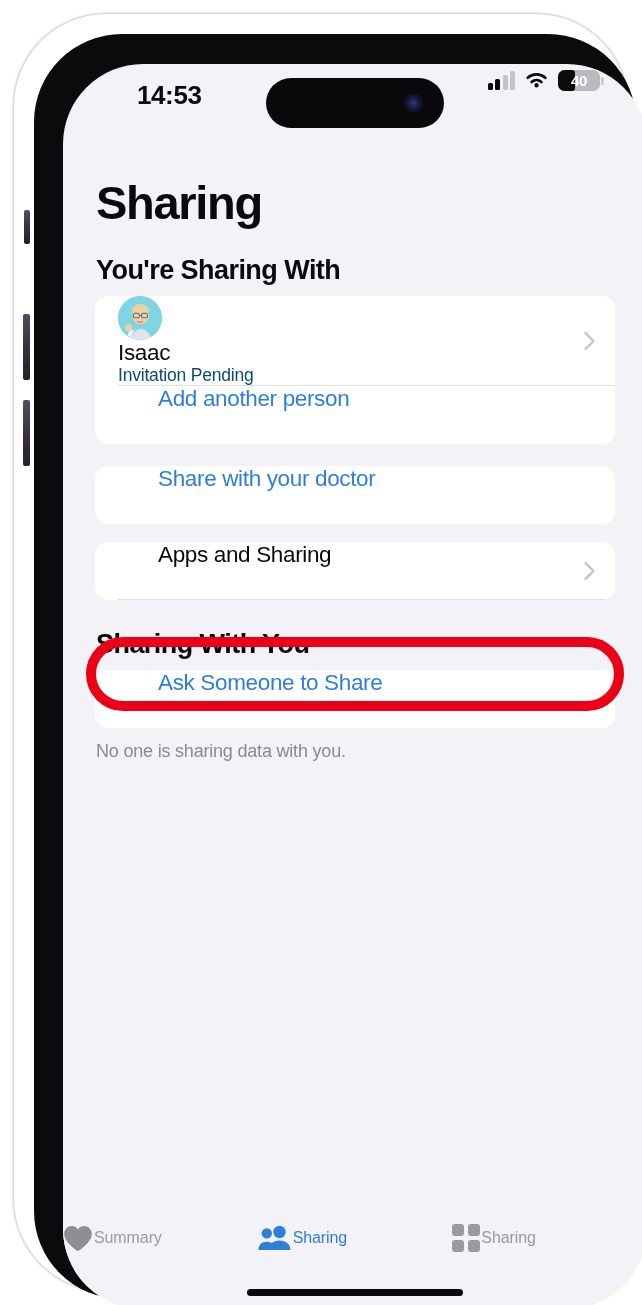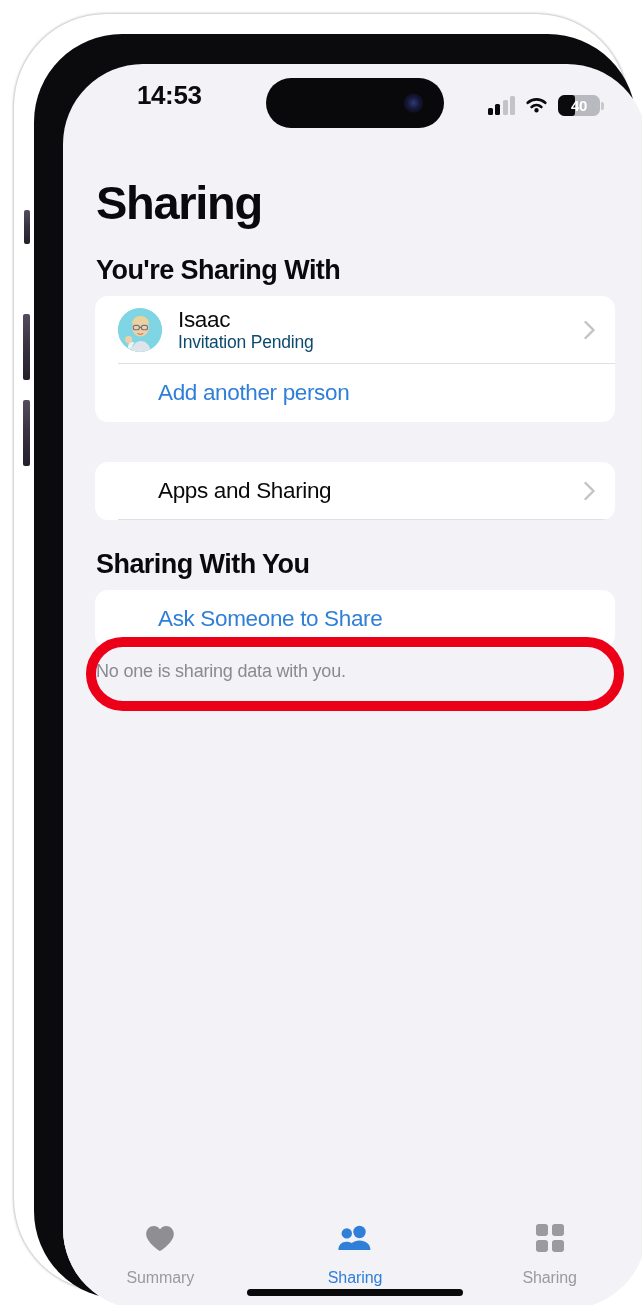--- a/index.html
+++ b/index.html
@@ -95,21 +95,21 @@
     top: 50%;
     transform: translateY(-50%);
     width: 19px;
     height: 19px;
     border-radius: 50%;
     background: radial-gradient(circle at 50% 50%, #2f3a75 0%, #141634 48%, #0a0a14 100%);
   }
   .sb-right {
     position: absolute;
     right: 47px;
-    top: 31px;
+    top: 6px;
     display: flex;
     align-items: center;
     gap: 9px;
   }
   .signal { display: flex; align-items: flex-end; gap: 2.5px; height: 19px; }
   .signal i { display: block; width: 5px; border-radius: 1.5px; background: #c3c3c8; }
   .signal i.on { background: #0b0b0d; }
   .signal i:nth-child(1) { height: 7px; }
   .signal i:nth-child(2) { height: 11px; }
   .signal i:nth-child(3) { height: 15px; }
@@ -177,24 +177,24 @@
   }
   .card {
     margin: 0 32px;
     background: #ffffff;
     border-radius: 13px;
     overflow: hidden;
   }
   .row {
     position: relative;
     display: flex;
-    align-items: center;
     min-height: 58px;
     padding: 0 19px 0 23px;
     box-sizing: border-box;
+    flex-direction: column;
   }
   .row.tall { min-height: 68px; }
   .sep {
     position: absolute;
     left: 23px;
     right: 0;
     bottom: 0;
     height: 1px;
     background: #e0e0e4;
   }
@@ -272,23 +272,23 @@
     height: 96px;
     background: #f2f2f7;
     display: flex;
     align-items: flex-start;
     padding-top: 10px;
     box-sizing: border-box;
   }
   .tab {
     flex: 1;
     display: flex;
-    flex-direction: column;
+    flex-direction: row;
     align-items: center;
-    gap: 16px;
+    gap: 1px;
   }
   .tab-icon { height: 30px; display: flex; align-items: center; }
   .tab-label {
     font-size: 16px;
     letter-spacing: -0.1px;
     color: #9a9aa0;
   }
   .tab.active .tab-label { color: #2f7fd8; }
   .grid-icon { display: grid; grid-template-columns: 12px 12px; grid-template-rows: 12px 12px; gap: 4px; }
   .grid-icon b { display: block; background: #9a9aa0; border-radius: 3px; }
@@ -378,20 +378,25 @@
               <div class="sep"></div>
             </div>
 
             <div class="row">
               <span class="row-label link">Add another person</span>
             </div>
           </div>
 
           <div class="gap-22"></div>
 
+          <div class="card">
+            <div class="row">
+              <span class="row-label link">Share with your doctor</span>
+            </div>
+          </div>
 
           <div class="gap-18"></div>
 
           <div class="card">
             <div class="row">
               <span class="row-label">Apps and Sharing</span>
               <span class="chev">
                 <svg viewBox="0 0 11 19">
                     <path d="M1.5 1.5l8 8-8 8" stroke="#c2c2c7" stroke-width="2.4" fill="none" stroke-linecap="round" stroke-linejoin="round"></path>
                   </svg>

